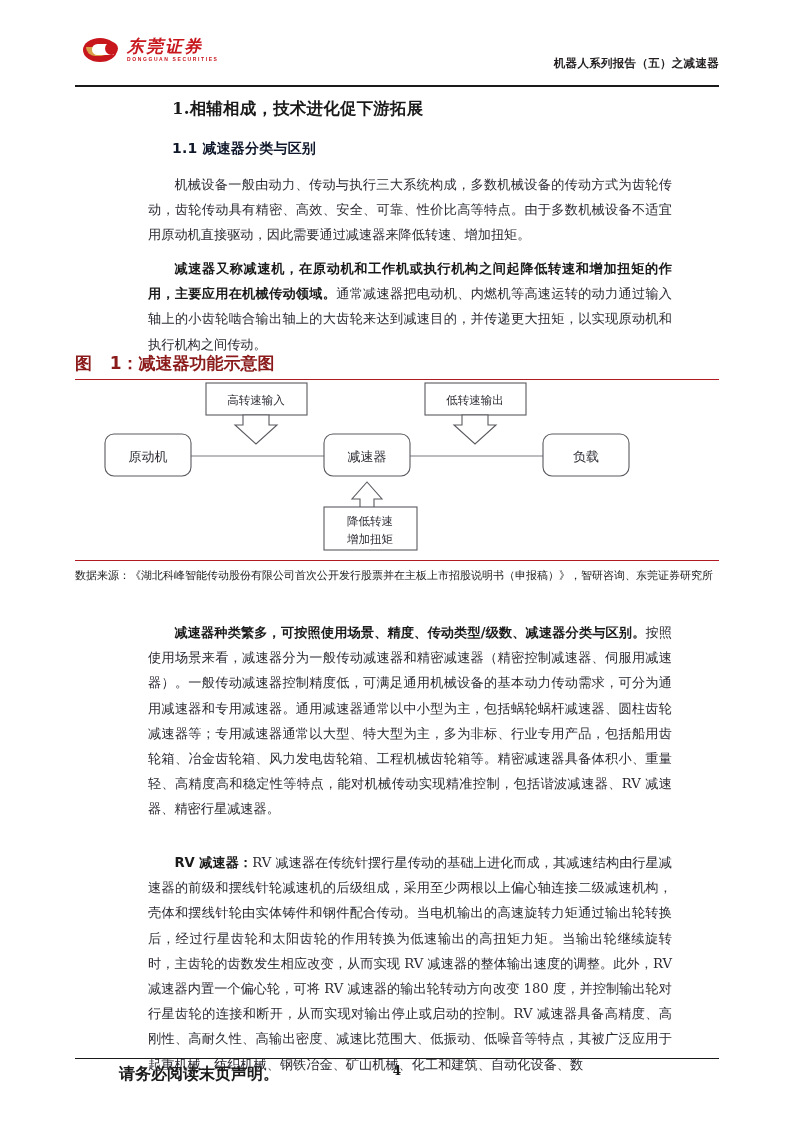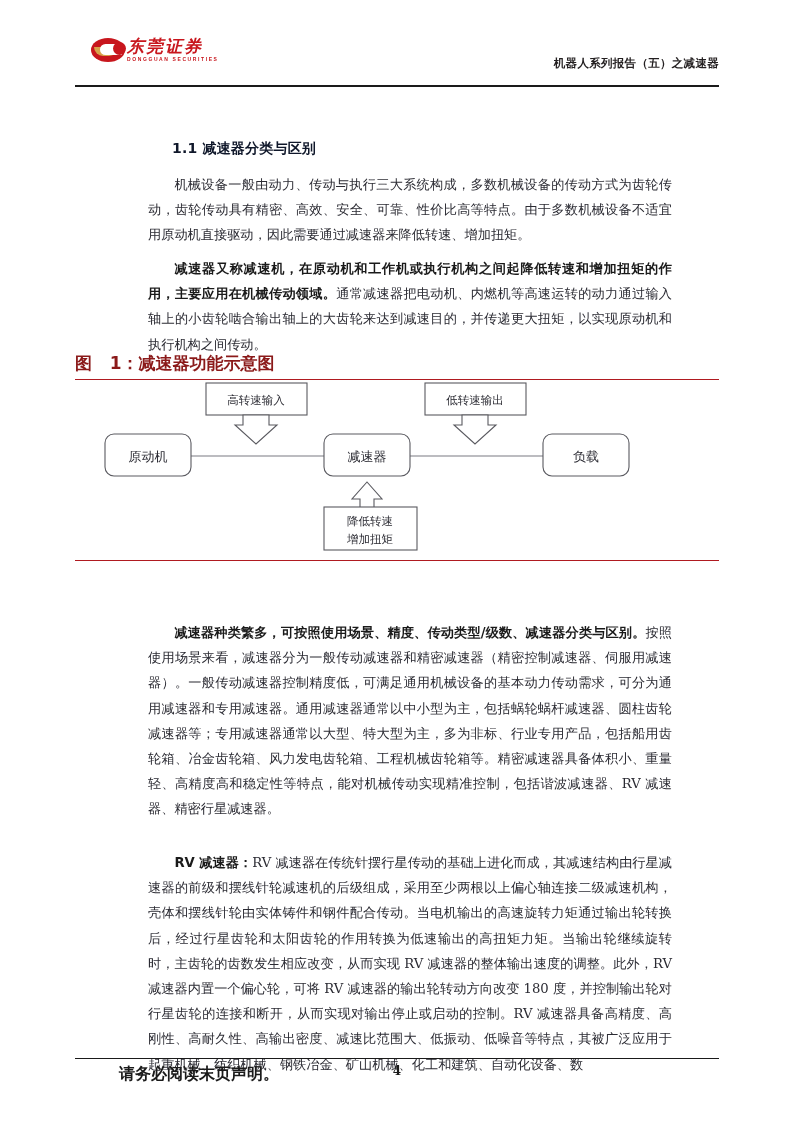--- a/index.html
+++ b/index.html
@@ -22,25 +22,25 @@
   
   .header {
     position: absolute;
     left: 75px;
     top: 36px;
     width: 644px;
     height: 50px;
   }
   .logo-wrap {
     position: absolute;
-    left: 16px;
+    left: 8px;
     top: 2px;
     display: flex;
     align-items: flex-end;
-    gap: 2px;
+    gap: 10px;
   }
   .logo-mark {
     position: relative;
     width: 34px;
     height: 24px;
   }
   .logo-mark .ring {
     position: absolute;
     left: 0; top: 0;
     width: 34px; height: 24px;
@@ -264,20 +264,21 @@
       </div>
       <div class="logo-text">
         <span class="logo-cn">东莞证券</span>
         <span class="logo-en">DONGGUAN SECURITIES</span>
       </div>
     </div>
     <div class="header-title">机器人系列报告（五）之减速器</div>
   </div>
   <div class="header-rule"></div>
 
+  <div class="h1">1.相辅相成，技术进化促下游拓展</div>
   <div class="h2">1.1 减速器分类与区别</div>
 
   <div class="body-block" id="p2">
     <p class="para"><b>减速器又称减速机，在原动机和工作机或执行机构之间起降低转速和增加扭矩的作用，主要应用在机械传动领域。</b><span>通常减速器把电动机、内燃机等高速运转的动力通过输入轴上的小齿轮啮合输出轴上的大齿轮来达到减速目的，并传递更大扭矩，以实现原动机和执行机构之间传动。</span></p>
   </div>
 
   <div class="body-block" id="p1">
     <p class="para">机械设备一般由动力、传动与执行三大系统构成，多数机械设备的传动方式为齿轮传动，齿轮传动具有精密、高效、安全、可靠、性价比高等特点。由于多数机械设备不适宜用原动机直接驱动，因此需要通过减速器来降低转速、增加扭矩。</p>
   </div>
 
@@ -314,20 +315,21 @@
       <path d="M285 130 L285 121 L277 121 L292 104 L307 121 L299 121 L299 130 Z" fill="#ffffff" stroke="#5a5a60" stroke-width="1.1" stroke-linejoin="miter"></path>
 
       <rect x="249" y="129" width="93" height="43" fill="#ffffff" stroke="#5a5a60" stroke-width="1.1"></rect>
       <text class="diag-label-sm" x="295" y="147">降低转速</text>
       <text class="diag-label-sm" x="295" y="165">增加扭矩</text>
     </svg>
   </div>
 
   <div class="src-row">
     <div class="src-rule-top"></div>
+    <div class="src-text">数据来源：《湖北科峰智能传动股份有限公司首次公开发行股票并在主板上市招股说明书（申报稿）》，智研咨询、东莞证券研究所</div>
   </div>
 
   <div class="body-block" id="p3">
     <p class="para"><b>减速器种类繁多，可按照使用场景、精度、传动类型/级数、减速器分类与区别。</b><span>按照使用场景来看，减速器分为一般传动减速器和精密减速器（精密控制减速器、伺服用减速器）。一般传动减速器控制精度低，可满足通用机械设备的基本动力传动需求，可分为通用减速器和专用减速器。通用减速器通常以中小型为主，包括蜗轮蜗杆减速器、圆柱齿轮减速器等；专用减速器通常以大型、特大型为主，多为非标、行业专用产品，包括船用齿轮箱、冶金齿轮箱、风力发电齿轮箱、工程机械齿轮箱等。精密减速器具备体积小、重量轻、高精度高和稳定性等特点，能对机械传动实现精准控制，包括谐波减速器、RV 减速器、精密行星减速器。</span></p>
   </div>
 
   <div class="body-block" id="p4">
     <p class="para"><b>RV 减速器：</b><span>RV 减速器在传统针摆行星传动的基础上进化而成，其减速结构由行星减速器的前级和摆线针轮减速机的后级组成，采用至少两根以上偏心轴连接二级减速机构，壳体和摆线针轮由实体铸件和钢件配合传动。当电机输出的高速旋转力矩通过输出轮转换后，经过行星齿轮和太阳齿轮的作用转换为低速输出的高扭矩力矩。当输出轮继续旋转时，主齿轮的齿数发生相应改变，从而实现 RV 减速器的整体输出速度的调整。此外，RV 减速器内置一个偏心轮，可将 RV 减速器的输出轮转动方向改变 180 度，并控制输出轮对行星齿轮的连接和断开，从而实现对输出停止或启动的控制。RV 减速器具备高精度、高刚性、高耐久性、高输出密度、减速比范围大、低振动、低噪音等特点，其被广泛应用于起重机械、纺织机械、钢铁冶金、矿山机械、化工和建筑、自动化设备、数</span></p>
   </div>
 

